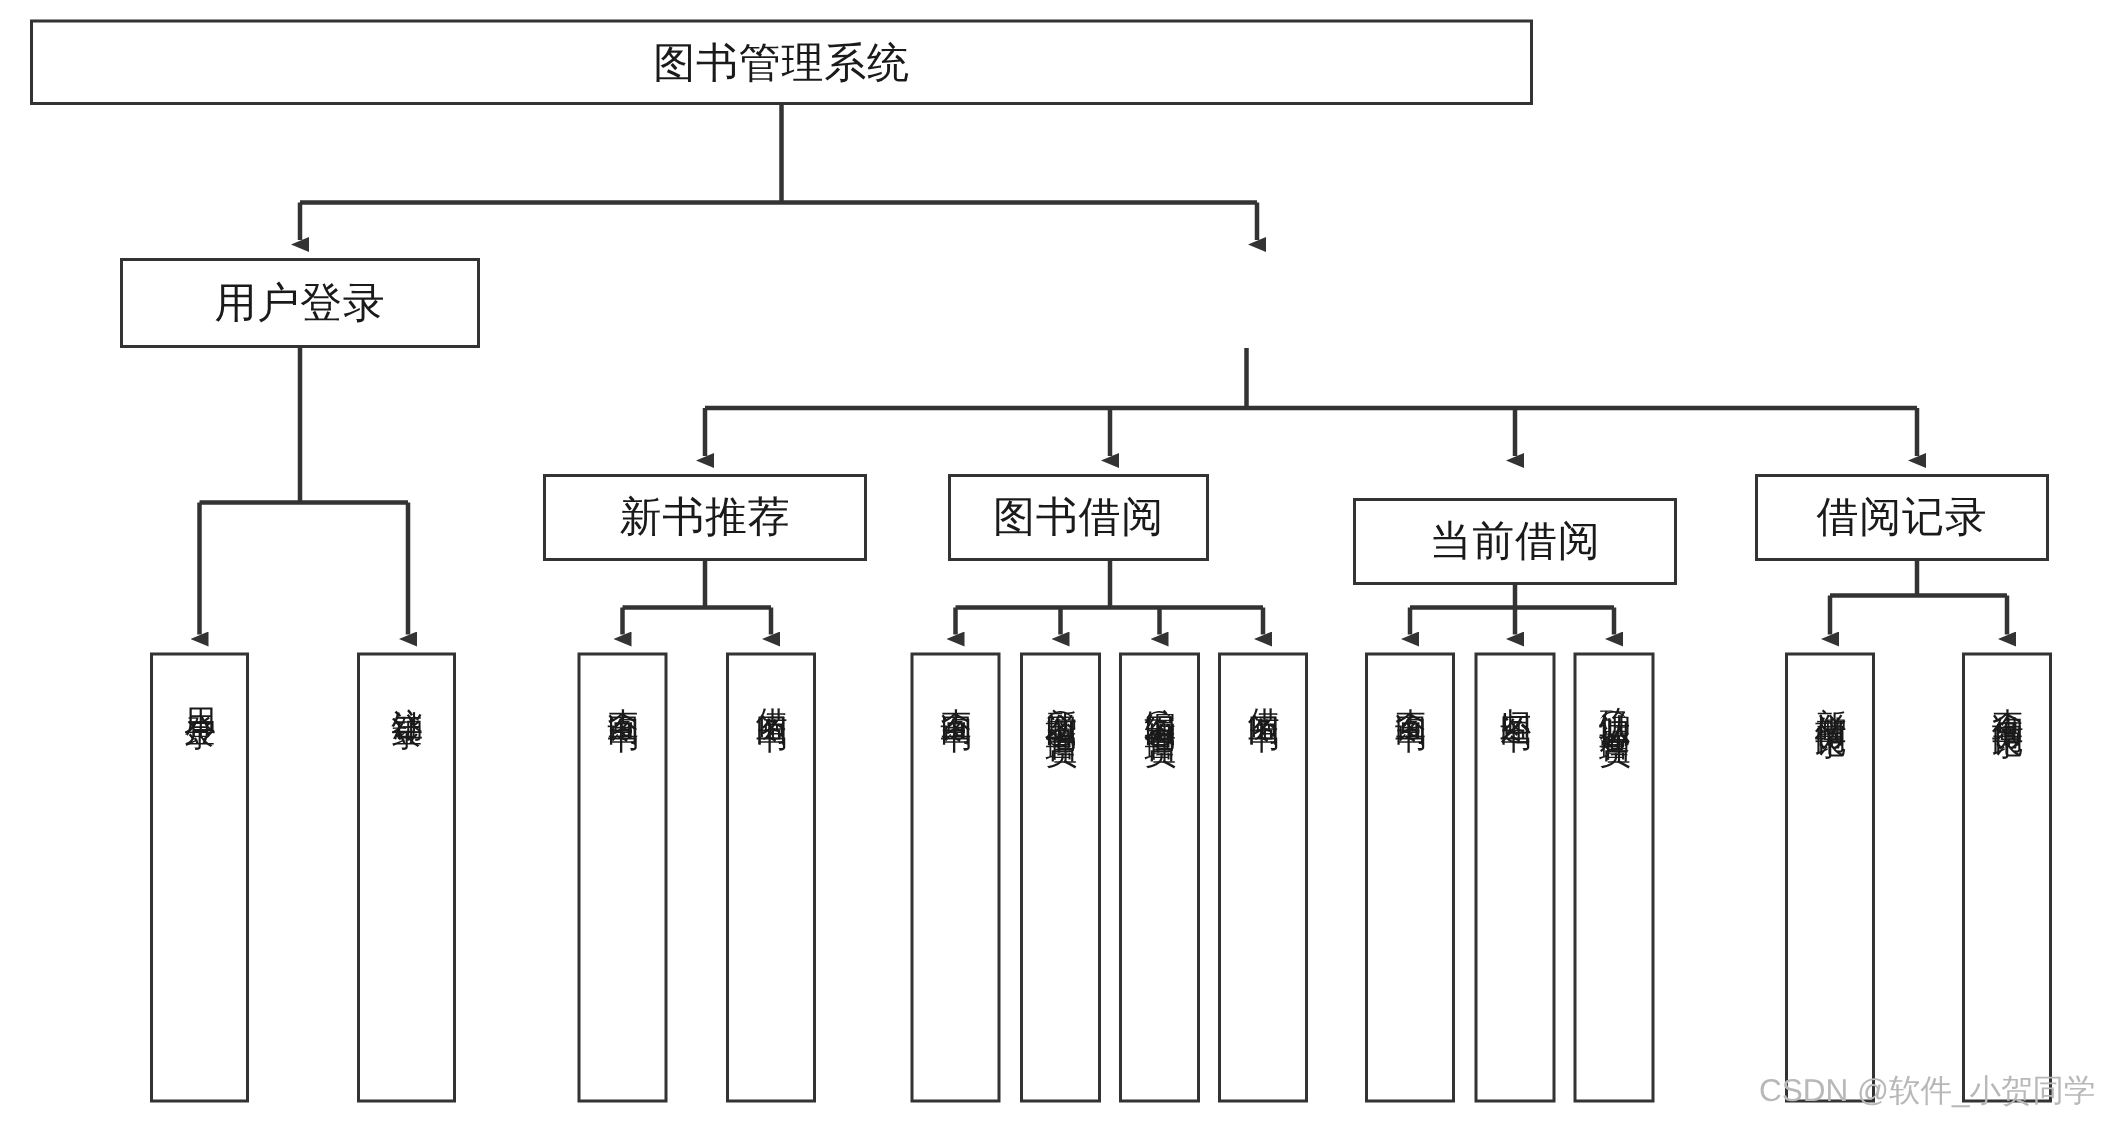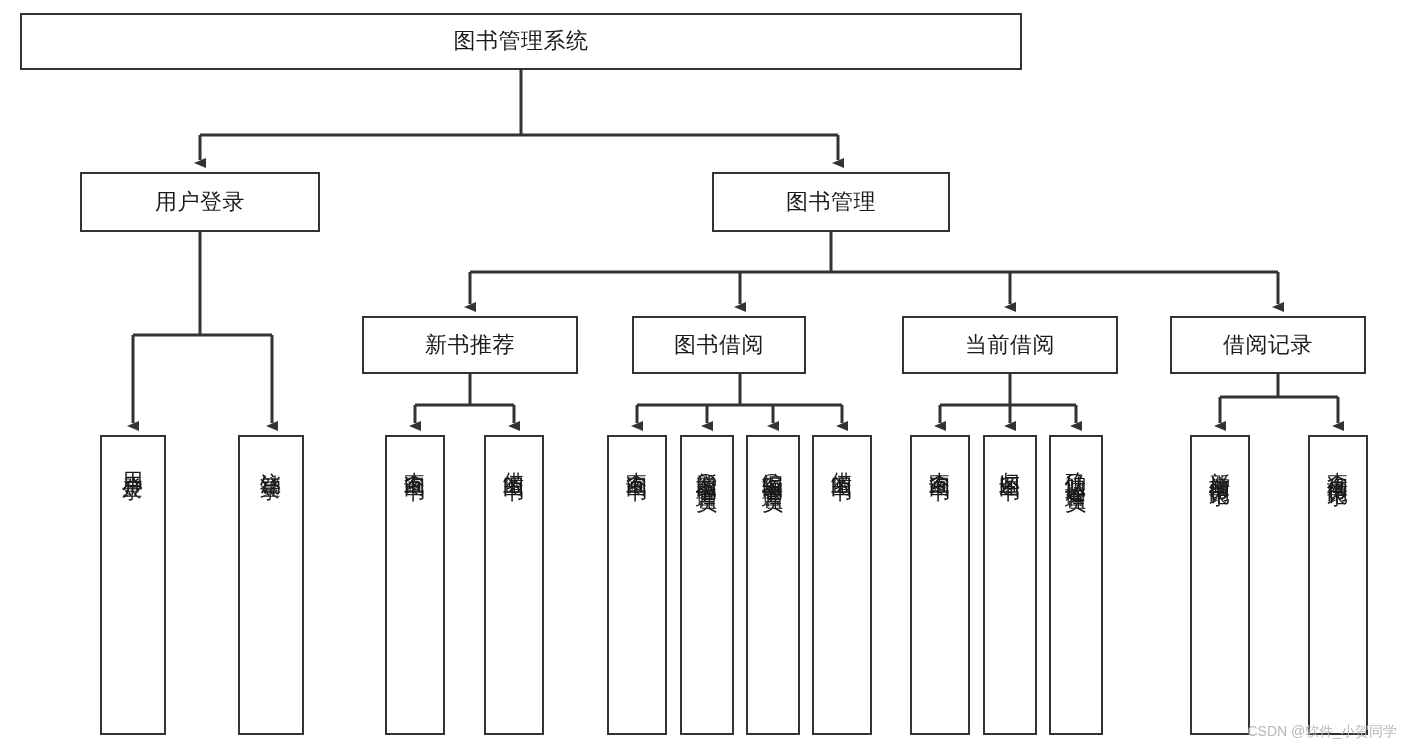--- a/index.html
+++ b/index.html
@@ -36,40 +36,40 @@
     color: #1a1a1a;
     z-index: 2;
   }
   .node-label {
     display: block;
     text-align: center;
     line-height: 1.12;
     white-space: nowrap;
   }
   .node.horiz .node-label {
-    font-size: 22px;
+    font-size: 28px;
     letter-spacing: 0.5px;
   }
   .node.vert {
     align-items: flex-start;
     justify-content: center;
     padding-top: 18px;
   }
   .node.vert .node-label {
     writing-mode: vertical-rl;
     text-orientation: upright;
     font-size: 21px;
     letter-spacing: 3px;
     line-height: 1;
   }
   #watermark {
     position: absolute;
     right: 8px;
     bottom: 6px;
-    font-size: 14px;
+    font-size: 21px;
     color: #b8b8b8;
     z-index: 5;
     white-space: nowrap;
     font-family: "Liberation Sans", "DejaVu Sans", sans-serif;
   }
 </style>
 </head>
 <body>
 
 <div id="canvas">
@@ -124,31 +124,28 @@
     </g>
   </svg>
 
   <div class="node horiz" style="left:20px; top:13px; width:1002px; height:57px;">
     <span class="node-label">图书管理系统</span>
   </div>
 
   <div class="node horiz" style="left:80px; top:172px; width:240px; height:60px;">
     <span class="node-label">用户登录</span>
   </div>
-  <div class="node horiz" style="left:712px; top:172px; width:238px; height:60px;">
-    <span class="node-label">图书管理</span>
-  </div>
 
   <div class="node horiz" style="left:362px; top:316px; width:216px; height:58px;">
     <span class="node-label">新书推荐</span>
   </div>
   <div class="node horiz" style="left:632px; top:316px; width:174px; height:58px;">
     <span class="node-label">图书借阅</span>
   </div>
-  <div class="node horiz" style="left:902px; top:316px; width:216px; height:58px;">
+  <div class="node horiz" style="left:902px; top:332px; width:216px; height:58px;">
     <span class="node-label">当前借阅</span>
   </div>
   <div class="node horiz" style="left:1170px; top:316px; width:196px; height:58px;">
     <span class="node-label">借阅记录</span>
   </div>
 
   <div class="node vert" style="left:100px; top:435px; width:66px; height:300px;">
     <span class="node-label">用户登录</span>
   </div>
   <div class="node vert" style="left:238px; top:435px; width:66px; height:300px;">

